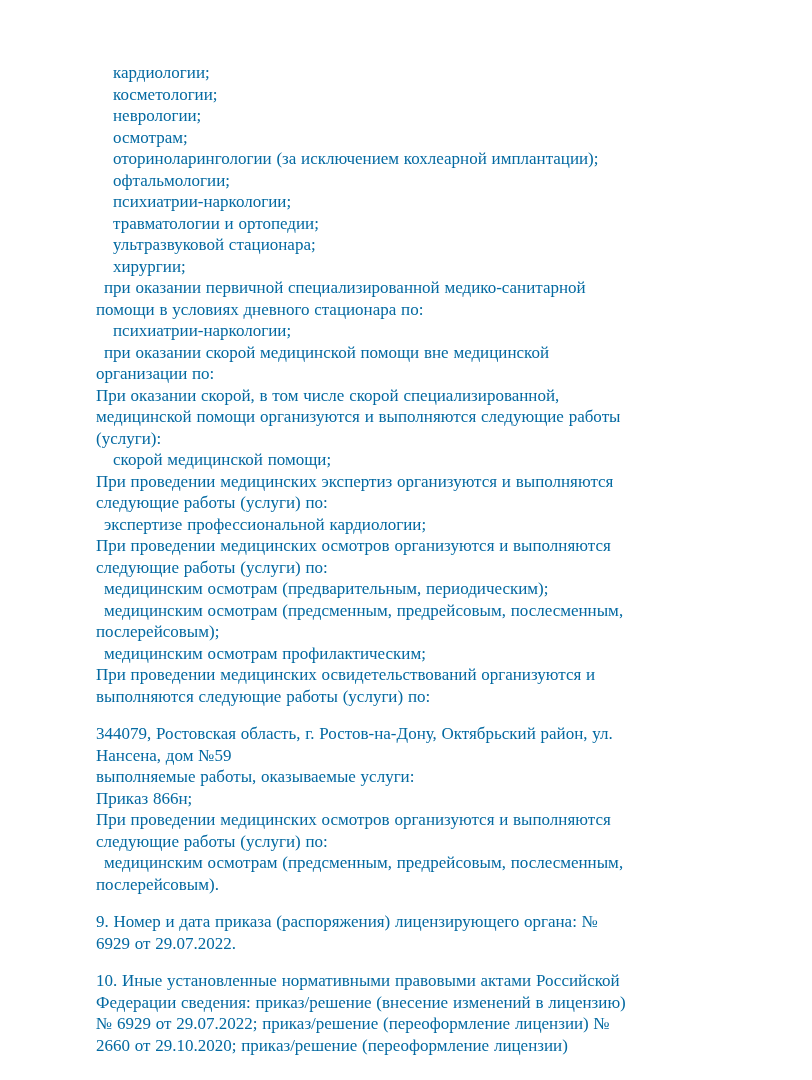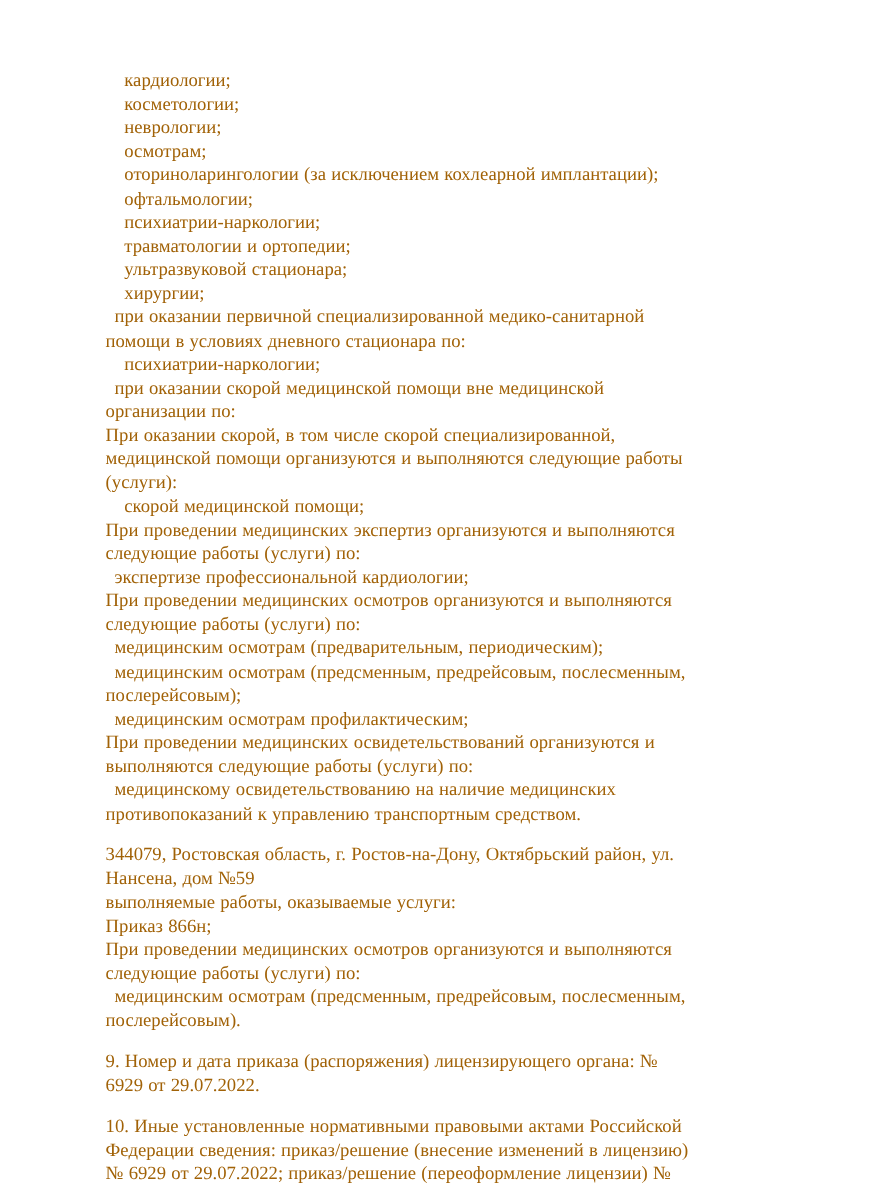--- a/index.html
+++ b/index.html
@@ -9,21 +9,21 @@
   }
   .page {
     position: relative;
     width: 672px;
     height: 1080px;
     background: #ffffff;
     overflow: hidden;
     font-family: "Liberation Serif", "DejaVu Serif", serif;
     font-size: 17px;
     line-height: 21.5px;
-    color: #a16207;
+    color: #0369a1;
   }
   .doc {
     padding: 62px 44px 0 96px;
   }
   .line {
     margin: 0;
     text-indent: 0;
     word-spacing: 0.5px;
   }
   .line.indent-1 { text-indent: 8px; }
@@ -53,21 +53,20 @@
       <p class="line indent-1">при оказании скорой медицинской помощи вне медицинской организации по:</p>
       <p class="line indent-0">При оказании скорой, в том числе скорой специализированной, медицинской помощи организуются и выполняются следующие работы (услуги):</p>
       <p class="line indent-2">скорой медицинской помощи;</p>
       <p class="line indent-0">При проведении медицинских экспертиз организуются и выполняются следующие работы (услуги) по:</p>
       <p class="line indent-1">экспертизе профессиональной кардиологии;</p>
       <p class="line indent-0">При проведении медицинских осмотров организуются и выполняются следующие работы (услуги) по:</p>
       <p class="line indent-1">медицинским осмотрам (предварительным, периодическим);</p>
       <p class="line indent-1">медицинским осмотрам (предсменным, предрейсовым, послесменным, послерейсовым);</p>
       <p class="line indent-1">медицинским осмотрам профилактическим;</p>
       <p class="line indent-0">При проведении медицинских освидетельствований организуются и выполняются следующие работы (услуги) по:</p>
-      <p class="line indent-1">медицинскому освидетельствованию на наличие медицинских противопоказаний к управлению транспортным средством.</p>
       <p class="gap"></p>
       <p class="line indent-0">344079, Ростовская область, г. Ростов-на-Дону, Октябрьский район, ул. Нансена, дом №59</p>
       <p class="line indent-0">выполняемые работы, оказываемые услуги:</p>
       <p class="line indent-0">Приказ 866н;</p>
       <p class="line indent-0">При проведении медицинских осмотров организуются и выполняются следующие работы (услуги) по:</p>
       <p class="line indent-1">медицинским осмотрам (предсменным, предрейсовым, послесменным, послерейсовым).</p>
       <p class="gap"></p>
       <p class="line indent-0">9. Номер и дата приказа (распоряжения) лицензирующего органа: № 6929 от 29.07.2022.</p>
       <p class="gap"></p>
       <p class="line indent-0">10. Иные установленные нормативными правовыми актами Российской Федерации сведения: приказ/решение (внесение изменений в лицензию) № 6929 от 29.07.2022; приказ/решение (переоформление лицензии) № 2660 от 29.10.2020; приказ/решение (переоформление лицензии)</p>

